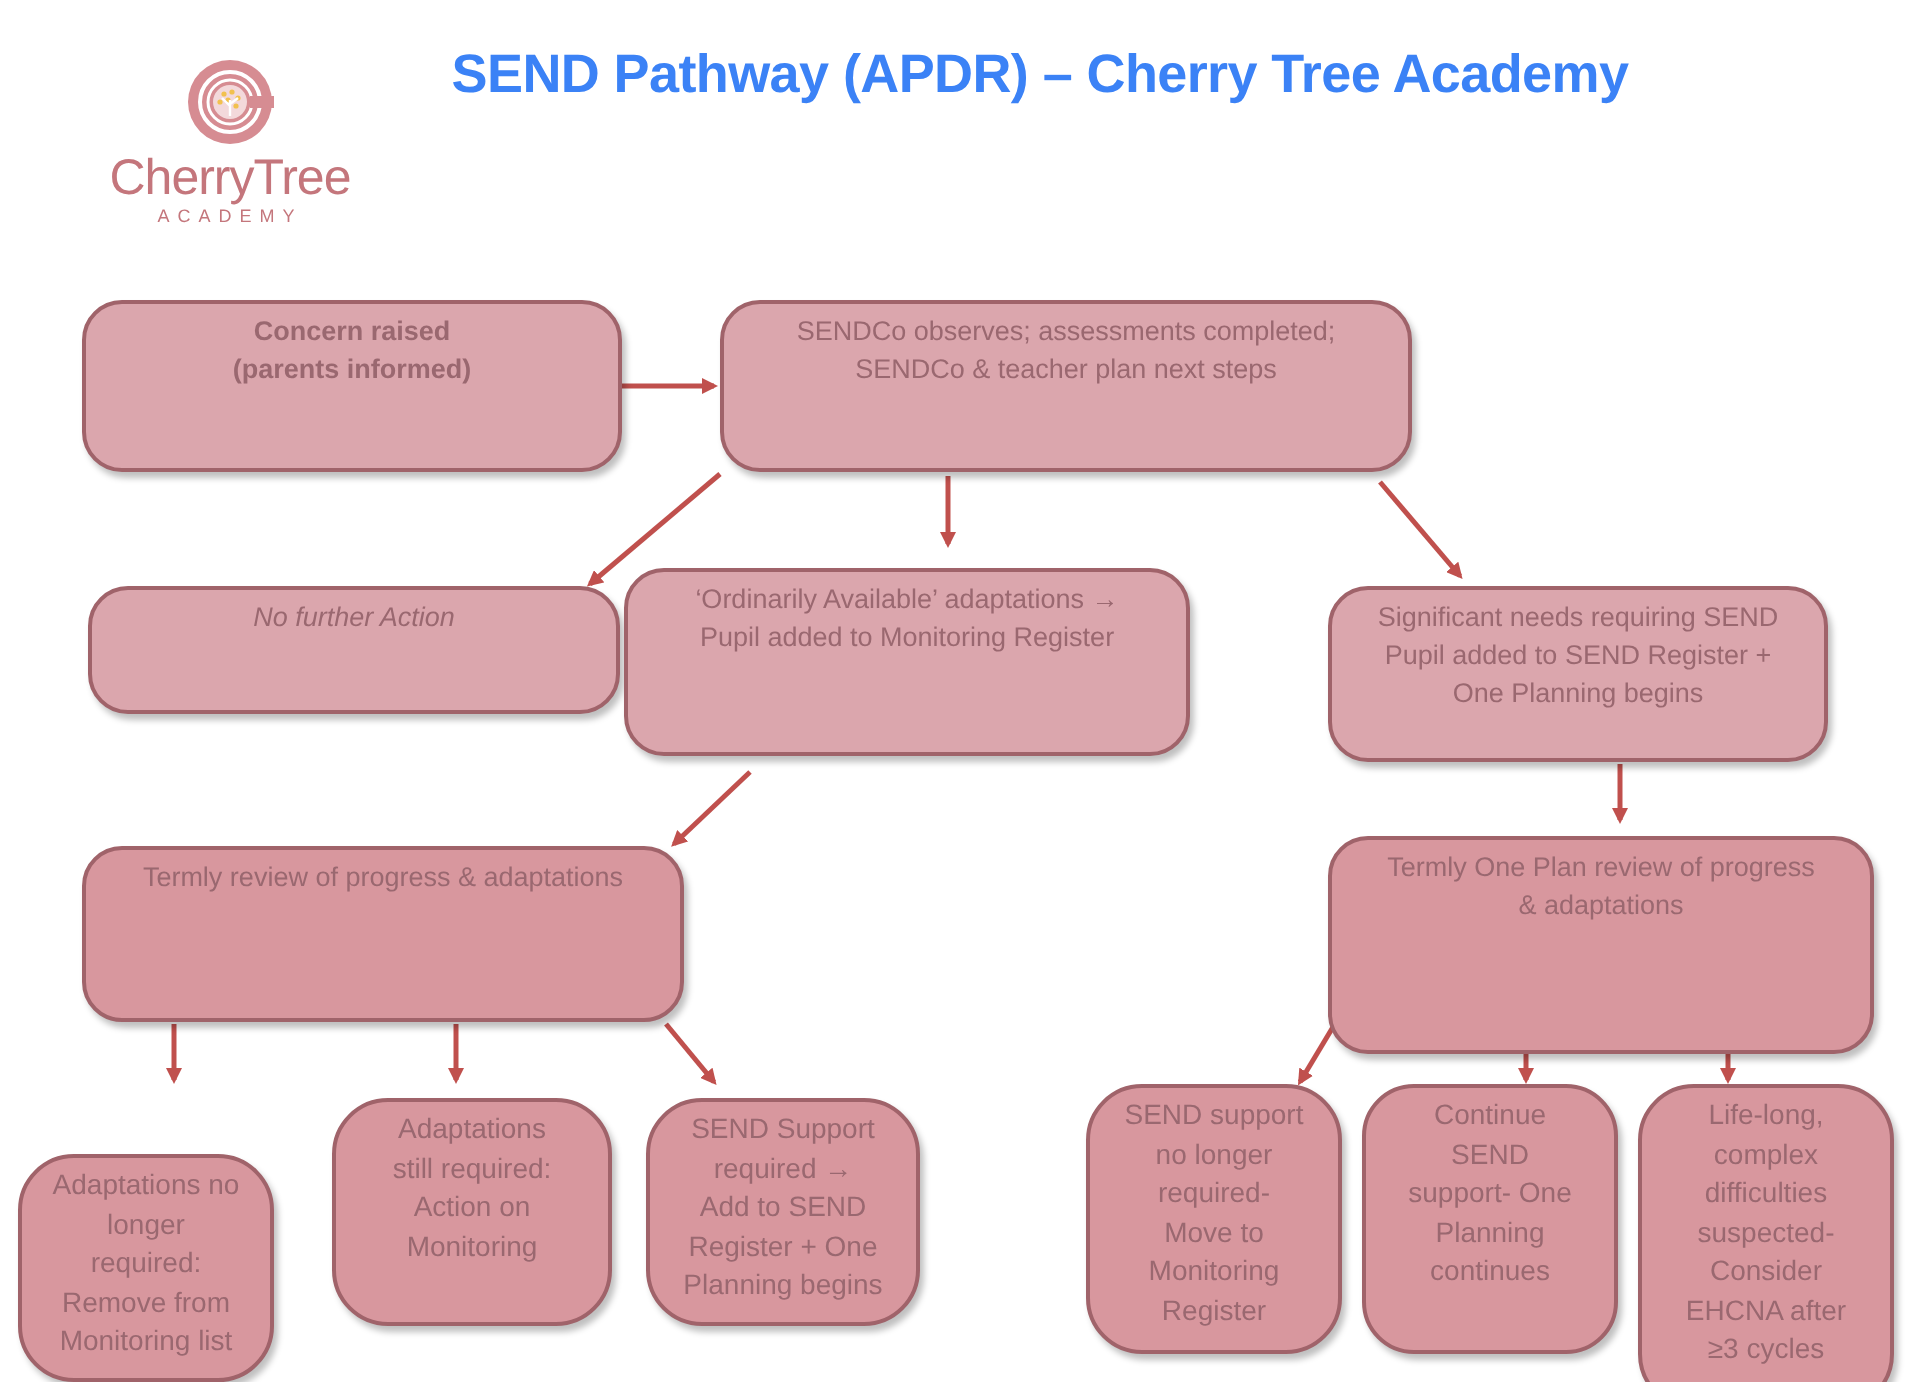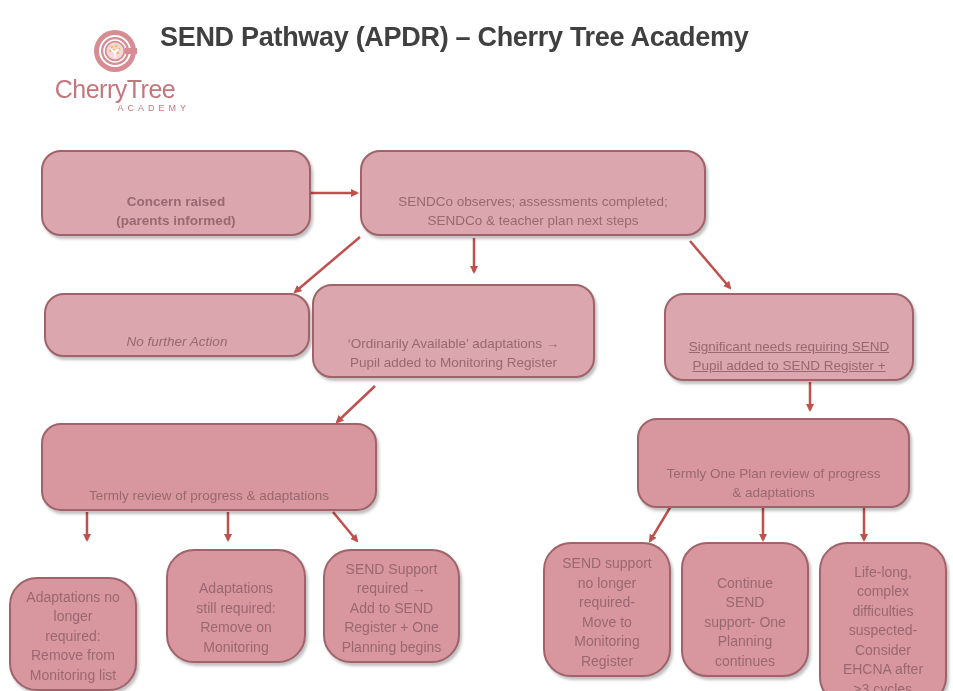--- a/index.html
+++ b/index.html
@@ -1,25 +1,25 @@
 <!DOCTYPE html>
 <html><head>
 <meta charset="utf-8">
 <style>
   html, body { margin:0; padding:0; background:#ffffff; }
   body { width:953px; height:691px; position:relative; overflow:hidden;
          font-family:"Liberation Sans", "DejaVu Sans", sans-serif; }
   .logo { position:absolute; left:40px; top:28px; width:150px; height:95px; text-align:center; }
   .logo svg { display:block; margin:0 auto; }
   .logo-name { font-size:25px; color:#c4767c; letter-spacing:-0.5px; line-height:26px; margin-top:2px; }
-  .logo-sub { font-size:9px; color:#c4767c; letter-spacing:4px; line-height:10px; margin-top:1px;text-align:right; }
-  .title { position:absolute; left:160px; top:22px; width:720px; text-align:left;
-           font-size:27px; font-weight:bold; color:#404040; letter-spacing:-0.3px; }
+  .logo-sub { font-size:9px; color:#c4767c; letter-spacing:4px; line-height:10px; margin-top:1px; }
+  .title { position:absolute; left:160px; top:22px; width:720px; text-align:center;
+           font-size:27px; font-weight:bold; color:#3b82f6; letter-spacing:-0.3px; }
   .node { position:absolute; box-sizing:border-box; background:#dba6ad; border:2px solid #a0636a;
-          border-radius:20px; display:flex; align-items:flex-end; justify-content:center; text-align:center;
+          border-radius:20px; display:flex; align-items:flex-start; justify-content:center; text-align:center;
           color:#9a6870; font-size:13.5px; line-height:19px; box-shadow:2px 3px 3px rgba(0,0,0,0.25); padding:4px 8px; }
   .node.dark { background:#d8979e; }
   .node.bold { font-weight:bold; }
   .node.tall { border-radius:28px; font-size:14px; line-height:19.5px; }
   svg.arrows { position:absolute; left:0; top:0; }
 </style>
 </head>
 <body>
 
 <div class="logo">
@@ -83,53 +83,54 @@
   <div>No further Action</div>
 </div>
 
 <div class="node" style="left:312px;top:284px;width:283px;height:94px;">
   <div>
     <div>‘Ordinarily Available’ adaptations →</div>
     <div>Pupil added to Monitoring Register</div>
   </div>
 </div>
 
-<div class="node" style="left:664px;top:293px;width:250px;height:88px;text-decoration:underline;">
+<div class="node" style="left:664px;top:293px;width:250px;height:88px;">
   <div>
     <div>Significant needs  requiring SEND</div>
     <div>Pupil added to SEND Register +</div>
+    <div>One Planning begins</div>
   </div>
 </div>
 
-<div class="node dark" style="left:41px;top:423px;width:336px;height:88px;">
+<div class="node dark" style="left:41px;top:423px;width:301px;height:88px;">
   <div>Termly review of progress &amp; adaptations</div>
 </div>
 
-<div class="node dark" style="left:637px;top:418px;width:273px;height:90px;">
+<div class="node dark" style="left:664px;top:418px;width:273px;height:109px;">
   <div>
     <div>Termly One Plan review of progress</div>
     <div>&amp; adaptations</div>
   </div>
 </div>
 
 <div class="node dark tall" style="left:9px;top:577px;width:128px;height:114px;">
   <div>
     <div>Adaptations no</div>
     <div>longer</div>
     <div>required:</div>
     <div>Remove from</div>
     <div>Monitoring list</div>
   </div>
 </div>
 
 <div class="node dark tall" style="left:166px;top:549px;width:140px;height:114px;">
   <div>
     <div>Adaptations</div>
     <div>still required:</div>
-    <div>Remove on</div>
+    <div>Action on</div>
     <div>Monitoring</div>
   </div>
 </div>
 
 <div class="node dark tall" style="left:323px;top:549px;width:137px;height:114px;">
   <div>
     <div>SEND Support</div>
     <div>required →</div>
     <div>Add to SEND</div>
     <div>Register + One</div>

